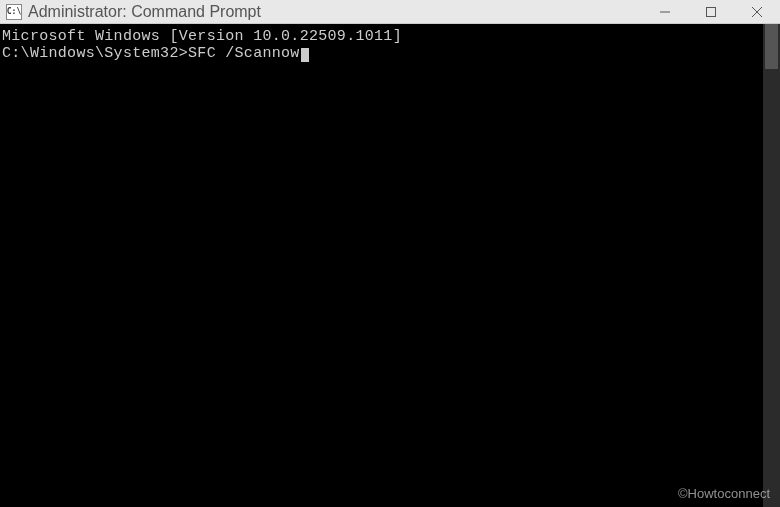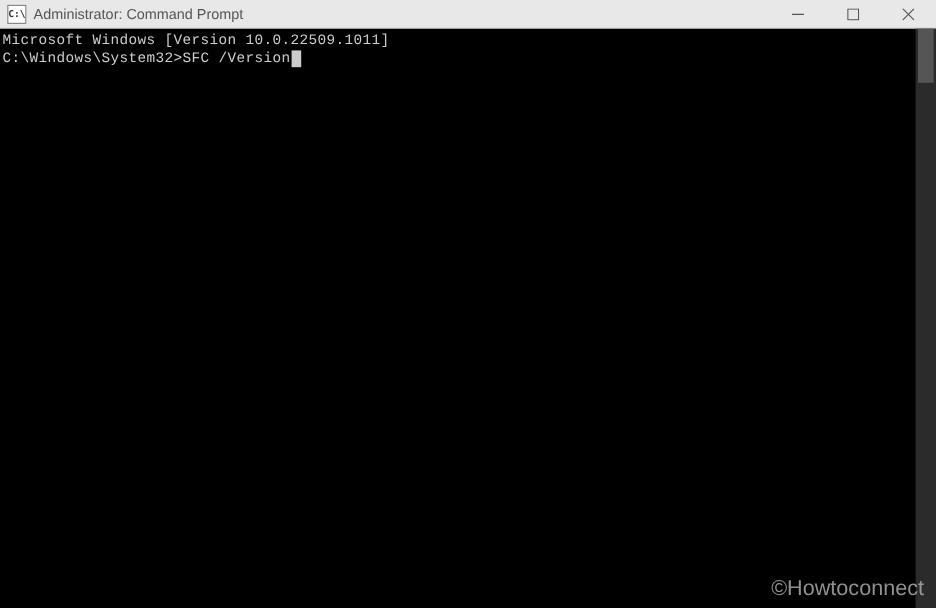--- a/index.html
+++ b/index.html
@@ -33,21 +33,21 @@
       justify-content: center;
       margin-right: 6px;
     }
     .titlebar-icon-inner {
       font-size: 8px;
       color: #333;
       font-family: monospace;
       font-weight: bold;
     }
     .titlebar-text {
-      font-size: 12px;
+      font-size: 16px;
       color: #555;
       flex: 1;
     }
     .window-controls {
       display: flex;
       height: 100%;
     }
     .window-control {
       width: 46px;
       height: 100%;
@@ -57,21 +57,21 @@
       cursor: pointer;
     }
     .window-control svg {
       width: 10px;
       height: 10px;
     }
     .terminal-area {
       background: #000;
       color: #ccc;
       font-family: Consolas, 'Courier New', monospace;
-      font-size: 12px;
+      font-size: 15px;
       line-height: 1.15;
       padding: 4px 2px;
       height: calc(100% - 24px);
       position: relative;
       white-space: pre;
       letter-spacing: 0.3px;
     }
     .terminal-line {
       display: block;
     }
@@ -97,21 +97,21 @@
       height: 14px;
       background: #ccc;
       vertical-align: text-bottom;
       margin-left: 1px;
     }
     .watermark {
       position: absolute;
       bottom: 6px;
       right: 10px;
       color: #aaa;
-      font-size: 18px;
+      font-size: 13px;
       font-family: Arial, sans-serif;
       opacity: 0.85;
     }
   </style>
 </head>
 <body>
 
 <div class="titlebar">
   <div class="titlebar-icon">
     <span class="titlebar-icon-inner">C:\</span>
@@ -130,19 +130,19 @@
     </div>
     <div class="window-control close-btn">
       <svg viewBox="0 0 10 10">
           <line x1="0" y1="0" x2="10" y2="10" stroke="#555" stroke-width="1"></line>
           <line x1="10" y1="0" x2="0" y2="10" stroke="#555" stroke-width="1"></line>
         </svg>
     </div>
   </div>
 </div>
 
-<div class="terminal-area"><span class="terminal-line">Microsoft Windows [Version 10.0.22509.1011]</span><span class="terminal-line"></span><span class="terminal-line"><span>C:\Windows\System32&gt;</span><span>SFC /Version</span><span class="cursor"></span></span></div>
+<div class="terminal-area"><span class="terminal-line">Microsoft Windows [Version 10.0.22509.1011]</span><span class="terminal-line"></span><span class="terminal-line"><span>C:\Windows\System32&gt;</span><span>SFC /Scannow</span><span class="cursor"></span></span></div>
 
 <div class="scrollbar">
   <div class="scrollbar-thumb"></div>
 </div>
 
 <div class="watermark">©Howtoconnect</div>
 
 </body></html>

